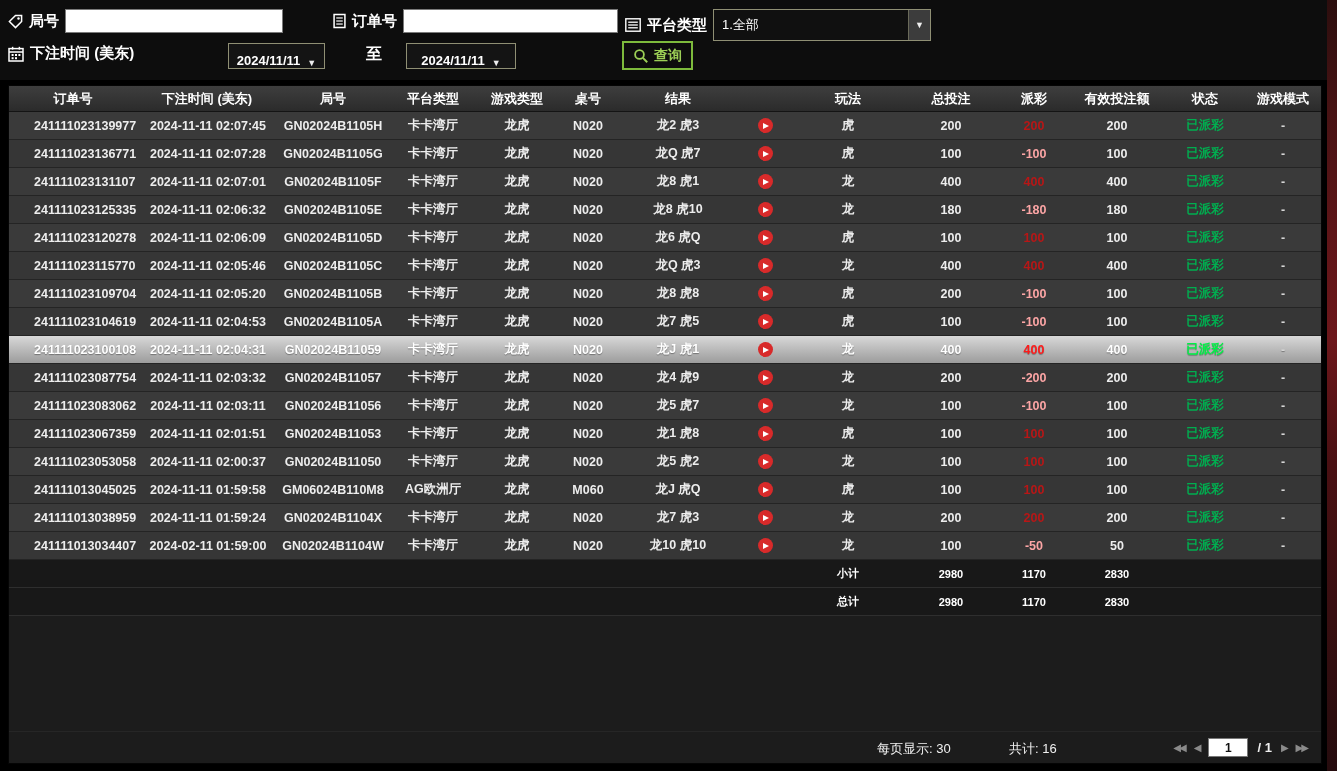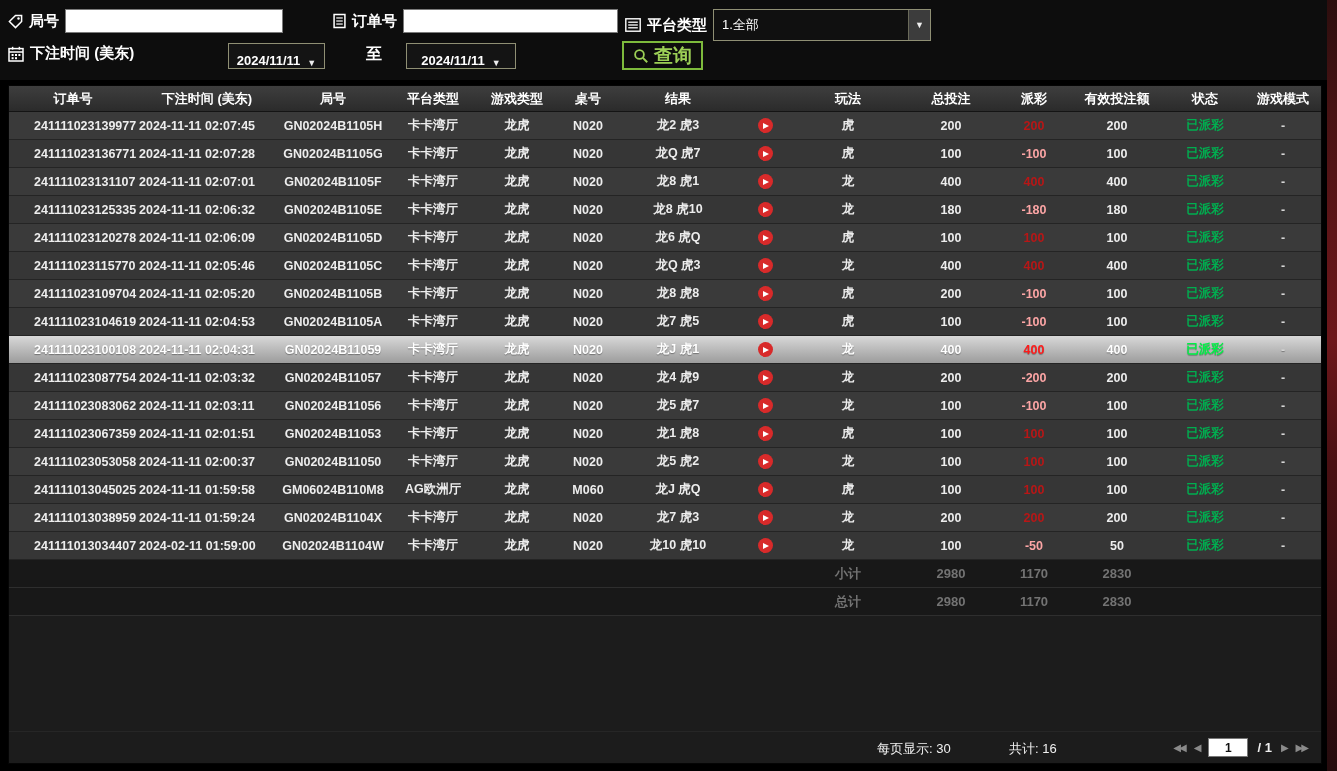--- a/index.html
+++ b/index.html
@@ -10,43 +10,43 @@
   .topbar{position:absolute;left:0;top:0;width:1327px;height:80px;background:#0d0d0d}
   .fgroup{position:absolute;display:flex;align-items:center;gap:6px}
   .ficon{display:inline-flex;align-items:center}
   .flabel{color:#fff;font-weight:bold;font-size:15px;white-space:nowrap}
   .finput{height:24px;background:#fff;border:1px solid #7a7a7a;font-size:13px;padding:0 5px;color:#111}
   .fselect{width:218px;height:32px;background:#101010;border:1px solid #8f8f74;display:flex;align-items:center;position:relative;color:#fff;font-size:13px;padding-left:8px;cursor:pointer}
   .fsel-arrow{position:absolute;right:0;top:0;width:22px;height:100%;background:#3c3c3c;border-left:1px solid #6a6a5a;display:flex;align-items:center;justify-content:center;font-size:9px;color:#eee}
   .datebtn{position:absolute;height:26px;background:#141414;border:1px solid #8f8f74;color:#fff;font-weight:bold;font-size:13px;display:flex;align-items:flex-end;justify-content:center;gap:7px;cursor:pointer}
   .datebtn .dv{font-size:9px;color:#eee}
   .tolabel{position:absolute;color:#fff;font-weight:bold;font-size:16px}
-  .querybtn{position:absolute;height:29px;background:#0d0d0d;border:2px solid #7dba3c;color:#9ccf56;font-weight:bold;font-size:19px;display:flex;align-items:center;gap:5px;padding:0 9px;font-family:inherit;cursor:pointer}
+  .querybtn{position:absolute;height:29px;background:#0d0d0d;border:2px solid #7dba3c;color:#9ccf56;font-weight:bold;font-size:14px;display:flex;align-items:center;gap:5px;padding:0 9px;font-family:inherit;cursor:pointer}
 
   
   .panel{position:absolute;left:8px;top:85px;width:1314px;height:679px;background:#1c1c1c;border:1px solid #050505}
   .grid{display:grid;grid-template-columns:128px 140px 112px 88px 80px 62px 118px 56px 110px 96px 70px 96px 80px 1fr;align-items:center}
   .thead{height:26px;background:linear-gradient(#3e3e3e,#2b2b2b);border-bottom:1px solid #141414;font-size:13px;font-weight:bold;color:#fff}
   .thead .th{text-align:center;white-space:nowrap;overflow:hidden}
   .trow{height:28px;background:#3a3a3a;border-bottom:1px solid #242424;font-size:12.5px;font-weight:bold;color:#ededed;cursor:pointer}
   .trow:nth-child(even){background:#363636}
   .td{text-align:center;white-space:nowrap;overflow:hidden}
   .td.c0{text-align:left;padding-left:25px}
-  .td.c1{text-align:left;padding-left:2px}
+  .td.c1{text-align:center;padding-left:2px}
   .td.pos{color:#b81616}
   .td.neg{color:#fca5a5}
   .td.status{color:#00ad4f}
   .td.mode{color:#d6d6d6}
   .trow.selected{background:linear-gradient(#d8d8d8,#9c9c9c);color:#fff;text-shadow:0 1px 1px rgba(0,0,0,.35)}
   .trow.selected .td.pos{color:#ff1a1a}
   .trow.selected .td.status{color:#00f046}
   .playbtn{width:15px;height:15px;border-radius:50%;background:#d82a2a;display:inline-flex;align-items:center;justify-content:center;vertical-align:middle;cursor:pointer}
   .playbtn::after{content:"";display:block;border-left:6px solid #fff;border-top:3.5px solid transparent;border-bottom:3.5px solid transparent;margin-left:1px}
   .trow.summary{background:#181818;border-bottom:1px solid #2e2e2e;cursor:default}
-  .trow.summary .td{color:#737373;font-weight:bold;font-size:13px}
+  .trow.summary .td{color:#ffffff;font-weight:bold;font-size:11px}
 
   
   .pfooter{position:absolute;left:0;bottom:0;width:100%;height:32px;border-top:1px solid #262626;font-size:13px;color:#f0f0f0}
   .perpage{position:absolute;left:868px;top:8px;white-space:nowrap}
   .totalcount{position:absolute;left:1000px;top:8px;white-space:nowrap}
   .pager{position:absolute;right:14px;top:6px;display:flex;align-items:center;gap:9px}
   .pg-btn{color:#8a8a8a;font-size:10px;letter-spacing:-2px;cursor:pointer;user-select:none}
   .pg-box{width:40px;height:19px;background:#fff;color:#111;border:1px solid #777;display:flex;align-items:center;justify-content:center;font-weight:bold;font-size:12px}
   .pg-sep{color:#eee;font-weight:bold;font-size:13px}
 

